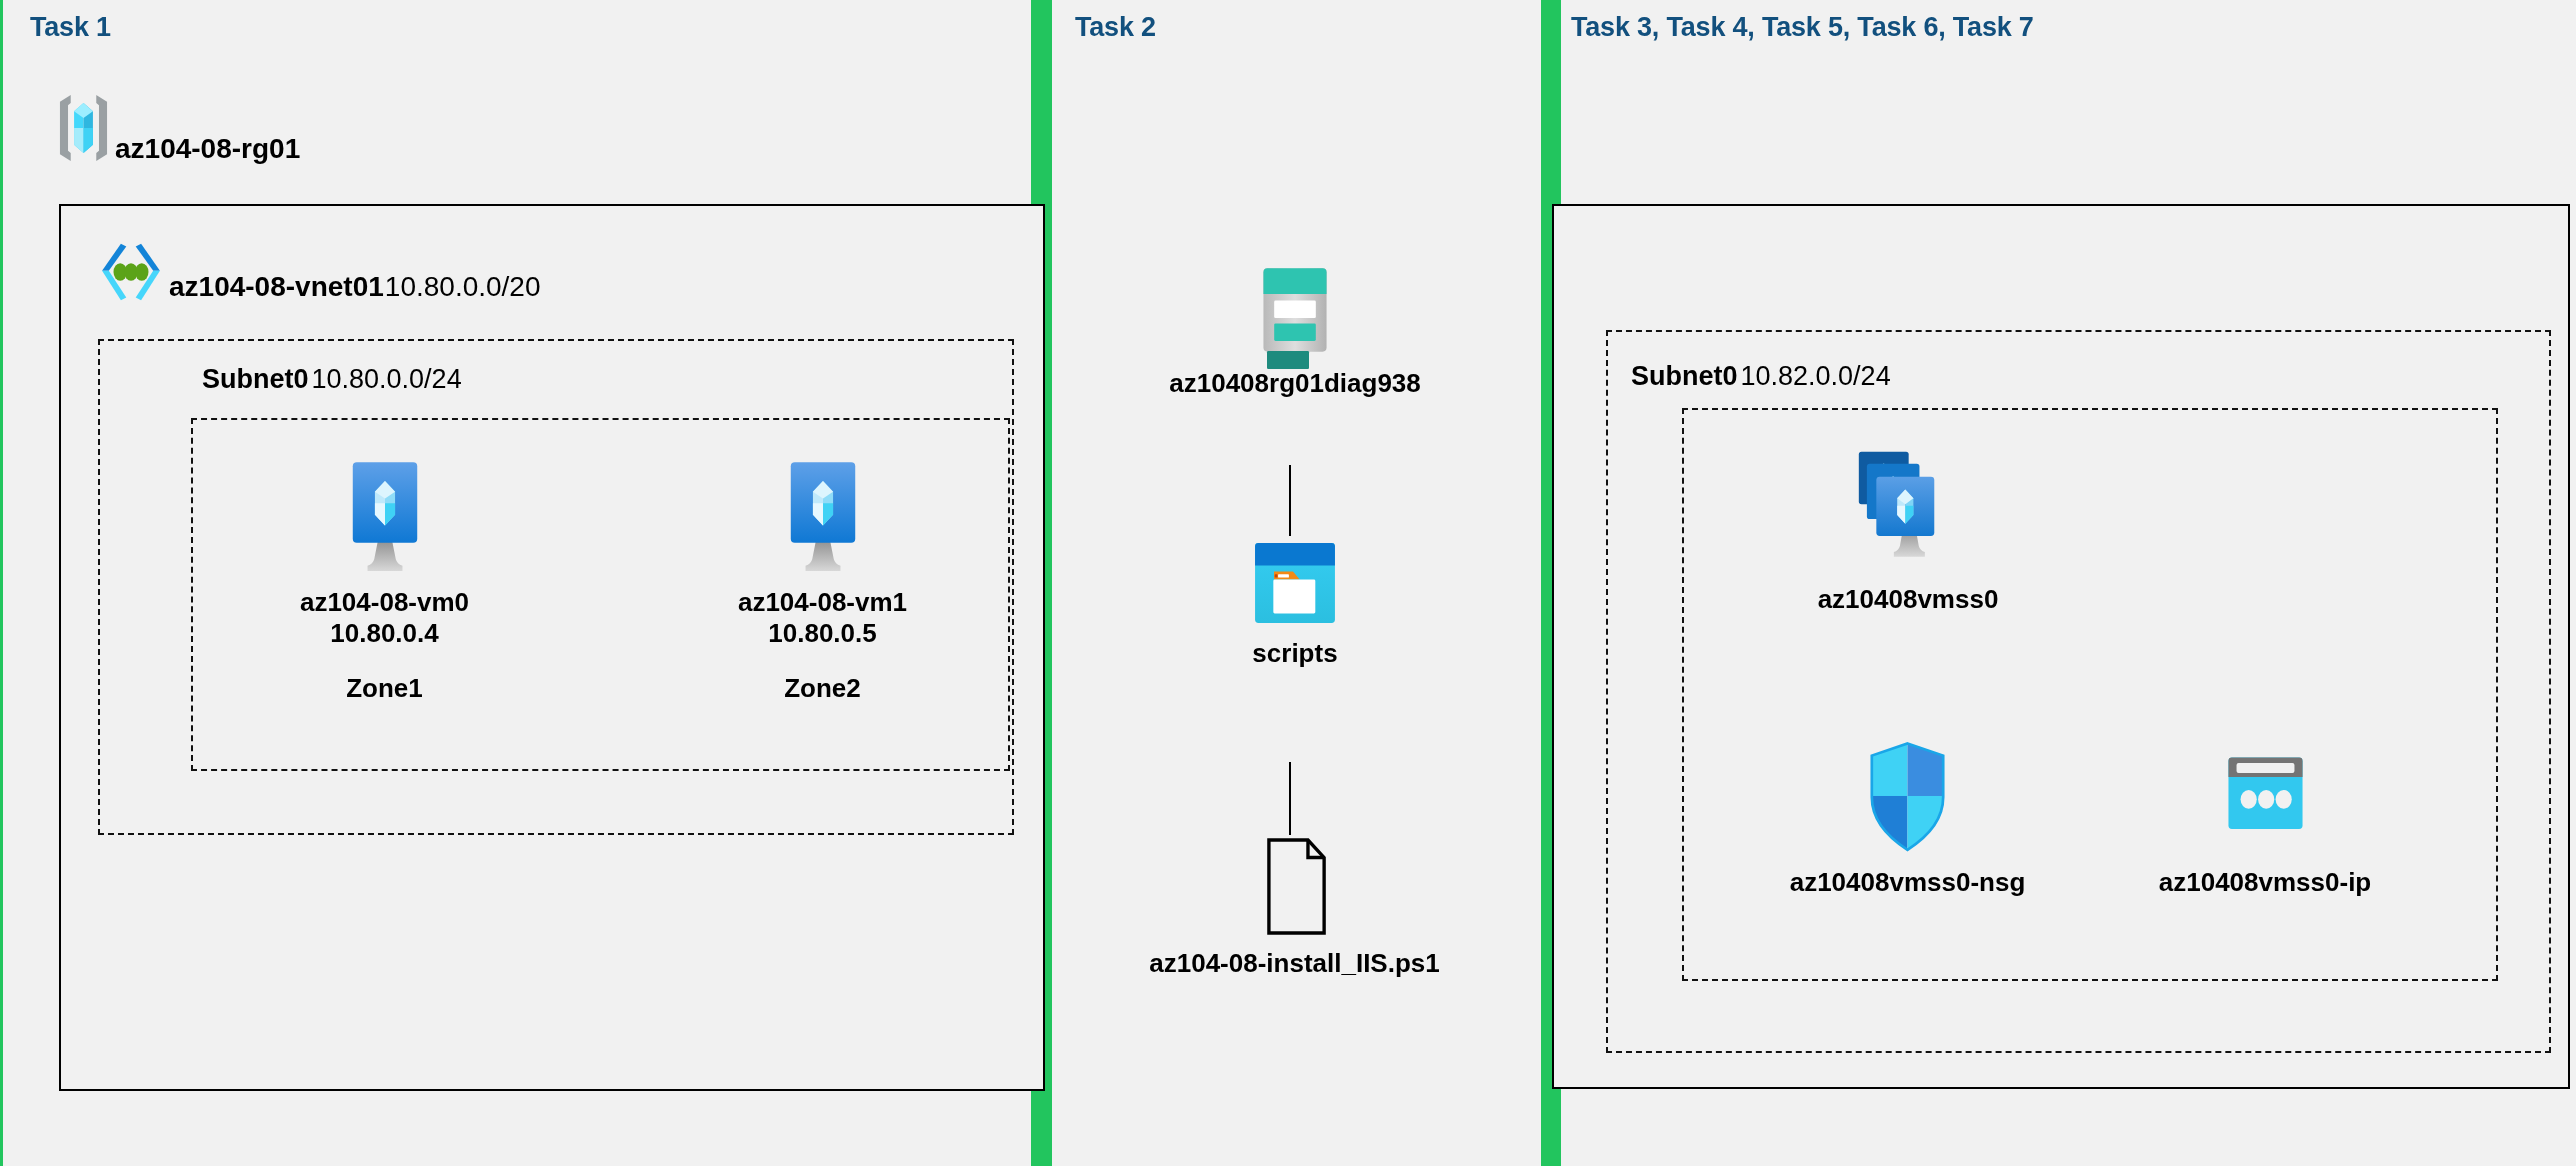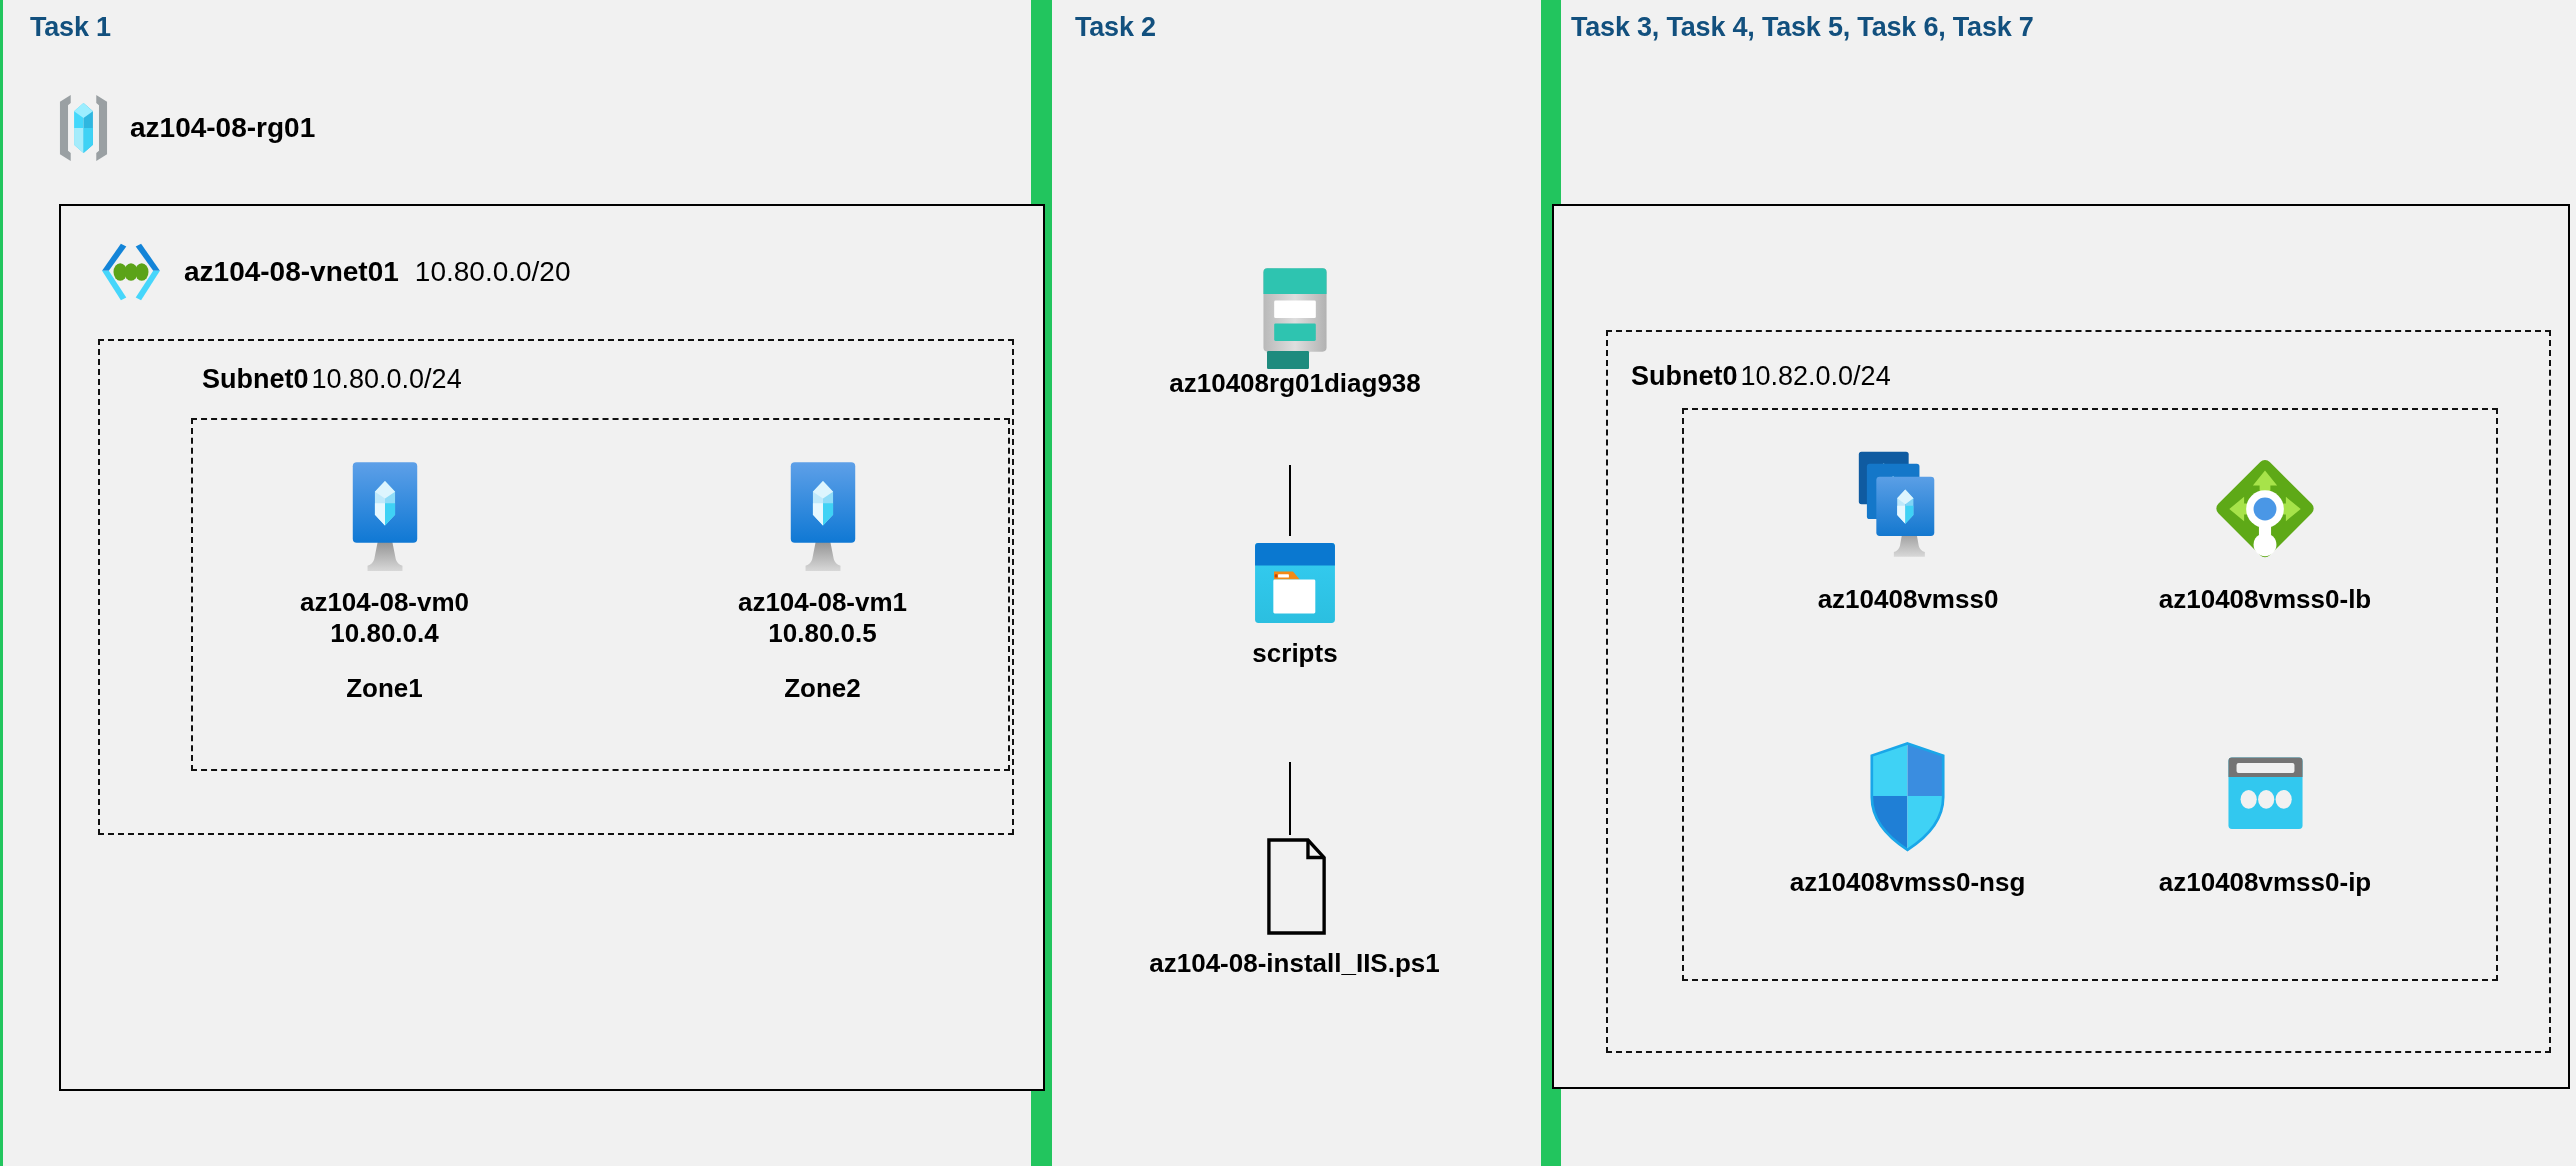--- a/index.html
+++ b/index.html
@@ -5,21 +5,21 @@
   html,body{margin:0;padding:0;background:#ffffff;}
   body{font-family:"Liberation Sans",sans-serif;}
   #stage{position:relative;width:2576px;height:1166px;background:#22c55e;overflow:hidden;}
 
   .panel{position:absolute;background:#f1f1f1;}
   .task-label{position:absolute;color:#12507e;font-weight:bold;font-size:27px;letter-spacing:-0.2px;white-space:nowrap;}
 
   .solidbox{position:absolute;border:2.7px solid #000000;background:#f1f1f1;box-sizing:border-box;}
   .dashbox{position:absolute;border:2.7px dashed #111111;background:transparent;box-sizing:border-box;}
 
-  .rowlabel{position:absolute;display:flex;align-items:center;gap:16px;white-space:nowrap;}
+  .rowlabel{position:absolute;display:flex;align-items:flex-end;gap:1px;white-space:nowrap;}
   .rowlabel .name{font-size:28px;font-weight:bold;color:#000;}
   .rowlabel .cidr{font-size:28px;font-weight:normal;color:#000;}
 
   .sublabel{position:absolute;white-space:nowrap;}
   .sublabel .name{font-size:27px;font-weight:bold;color:#000;}
   .sublabel .cidr{font-size:27px;font-weight:normal;color:#000;}
 
   .node{position:absolute;display:flex;flex-direction:column;align-items:center;}
   .node .cap{font-size:26px;font-weight:bold;color:#000;margin-top:10.8px;white-space:nowrap;text-align:center;line-height:1.18;}
   .node .sub{font-size:26px;font-weight:bold;color:#000;white-space:nowrap;text-align:center;line-height:1.25;}
@@ -236,35 +236,20 @@
         <path d="M91 66 L79 79 L79 104 L91 117 L91 85 Z" fill="#bfe9fb"></path>
         <path d="M91 66 L103 79 L103 104 L91 117 L91 85 Z" fill="#7fd4f6"></path>
         <path d="M91 66 L79 79 L91 88 L103 79 Z" fill="#ddf5fe"></path>
         <path d="M79 90 L91 90 L91 117 L79 104 Z" fill="#e6f8ff"></path>
         <path d="M91 90 L103 90 L103 104 L91 117 Z" fill="#3fd2f5"></path>
       </svg>
     </span>
     <span class="cap">az10408vmss0</span>
   </div>
 
-  <div class="node" style="left:2110px;top:445px;width:310px;">
-    <span>
-      <svg width="128" height="128" viewBox="0 0 190 190">
-        <rect x="95" y="18" width="108" height="108" rx="10" transform="rotate(45 95 18)" fill="#5ea917"></rect>
-        <path d="M95 38 L113 60 L103 60 L103 82 L87 82 L87 60 L77 60 Z" fill="#a7e34a"></path>
-        <path d="M42 95 L64 77 L64 87 L86 87 L86 103 L64 103 L64 113 Z" fill="#a7e34a"></path>
-        <path d="M148 95 L126 77 L126 87 L104 87 L104 103 L126 103 L126 113 Z" fill="#a7e34a"></path>
-        <rect x="86" y="95" width="18" height="55" fill="#ffffff"></rect>
-        <circle cx="95" cy="95" r="28" fill="#ffffff"></circle>
-        <circle cx="95" cy="95" r="17" fill="#4a97e6"></circle>
-        <circle cx="95" cy="148" r="17" fill="#ffffff"></circle>
-      </svg>
-    </span>
-    <span class="cap">az10408vmss0-lb</span>
-  </div>
 
   <div class="node" style="left:1739px;top:738px;width:337px;">
     <span>
       <svg width="101" height="118" viewBox="0 0 150 175">
         <defs>
           <clipPath id="shclip">
             <path d="M75 8 L128 26 L128 88 Q128 132 75 166 Q22 132 22 88 L22 26 Z"></path>
           </clipPath>
         </defs>
         <g clip-path="url(#shclip)">

